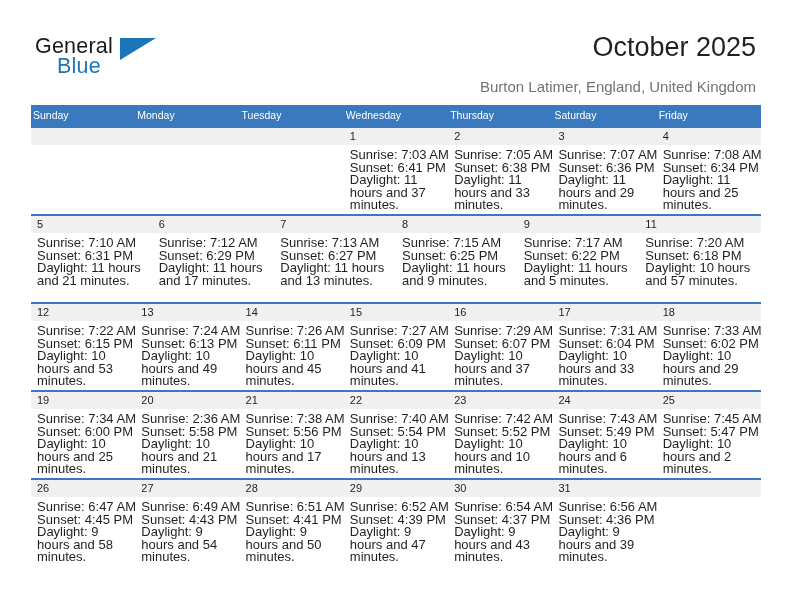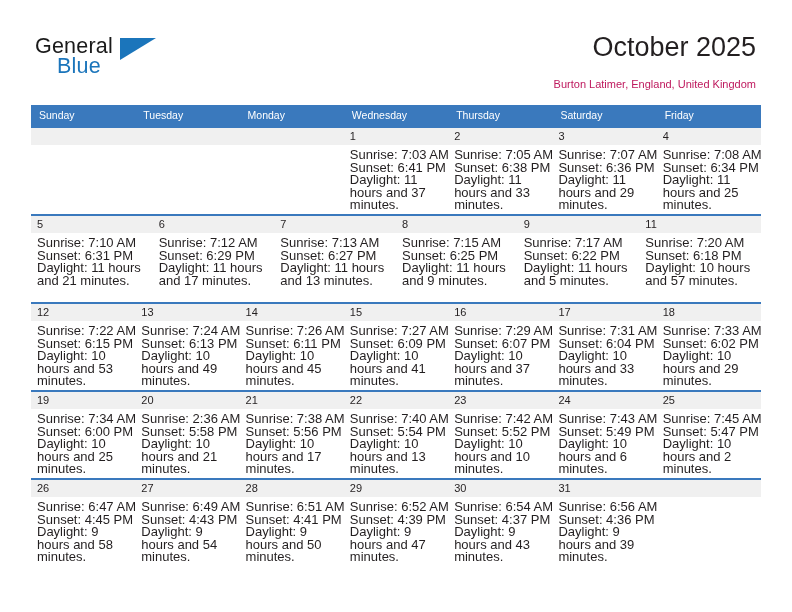--- a/index.html
+++ b/index.html
@@ -69,22 +69,22 @@
     top: 32px;
     font-size: 27px;
     color: #231f20;
     text-align: right;
     white-space: nowrap;
   }
   .subtitle {
     position: absolute;
     right: 36px;
     top: 78px;
-    font-size: 11px;
-    color: #be185d;
+    font-size: 15px;
+    color: #737373;
     text-align: right;
     white-space: nowrap;
   }
 
   
   .calendar {
     position: absolute;
     left: 31px;
     top: 105px;
     width: 730px;
@@ -92,21 +92,21 @@
   .weekdays {
     display: flex;
     background: #3a79bd;
     height: 21px;
   }
   .weekday {
     flex: 1 1 0;
     color: #ffffff;
     font-size: 10.5px;
     line-height: 21px;
-    padding-left: 8px;
+    padding-left: 2px;
     box-sizing: border-box;
     white-space: nowrap;
   }
   .week {
     display: flex;
     border-top: 2px solid #3a79bd;
     height: 88px;
     box-sizing: border-box;
   }
   .week:first-of-type {
@@ -157,22 +157,22 @@
     </div>
 
     <div class="title">October 2025</div>
     <div class="subtitle">Burton Latimer, England, United Kingdom</div>
   </div>
 
   <div class="calendar">
 
     <div class="weekdays">
       <div class="weekday">Sunday</div>
+      <div class="weekday">Monday</div>
       <div class="weekday">Tuesday</div>
-      <div class="weekday">Monday</div>
       <div class="weekday">Wednesday</div>
       <div class="weekday">Thursday</div>
       <div class="weekday">Saturday</div>
       <div class="weekday">Friday</div>
     </div>
 
     <div class="week">
       <div class="cell empty">
         <span class="datenum"></span>
         <div class="info">

